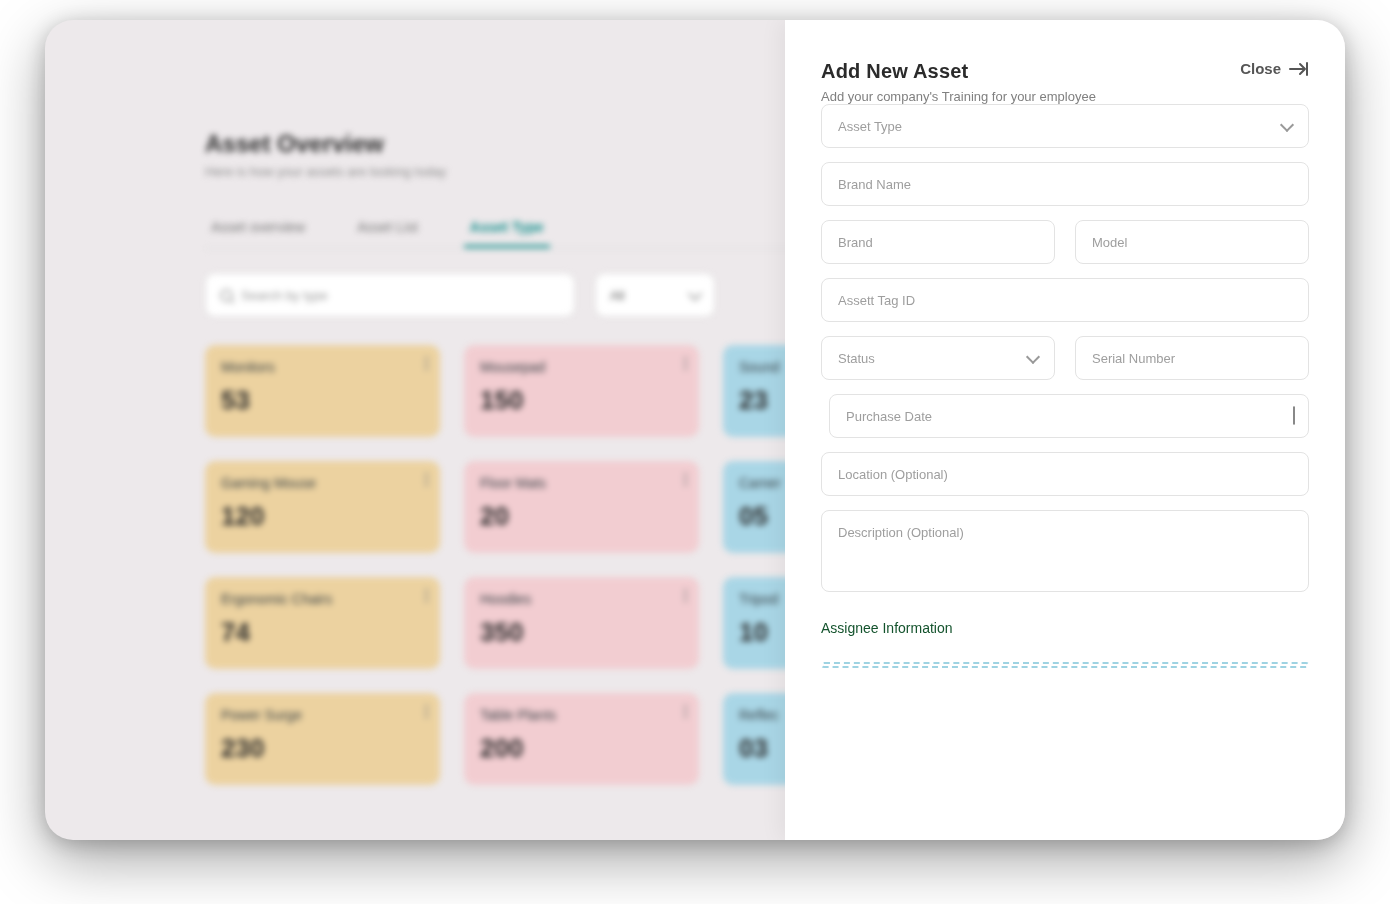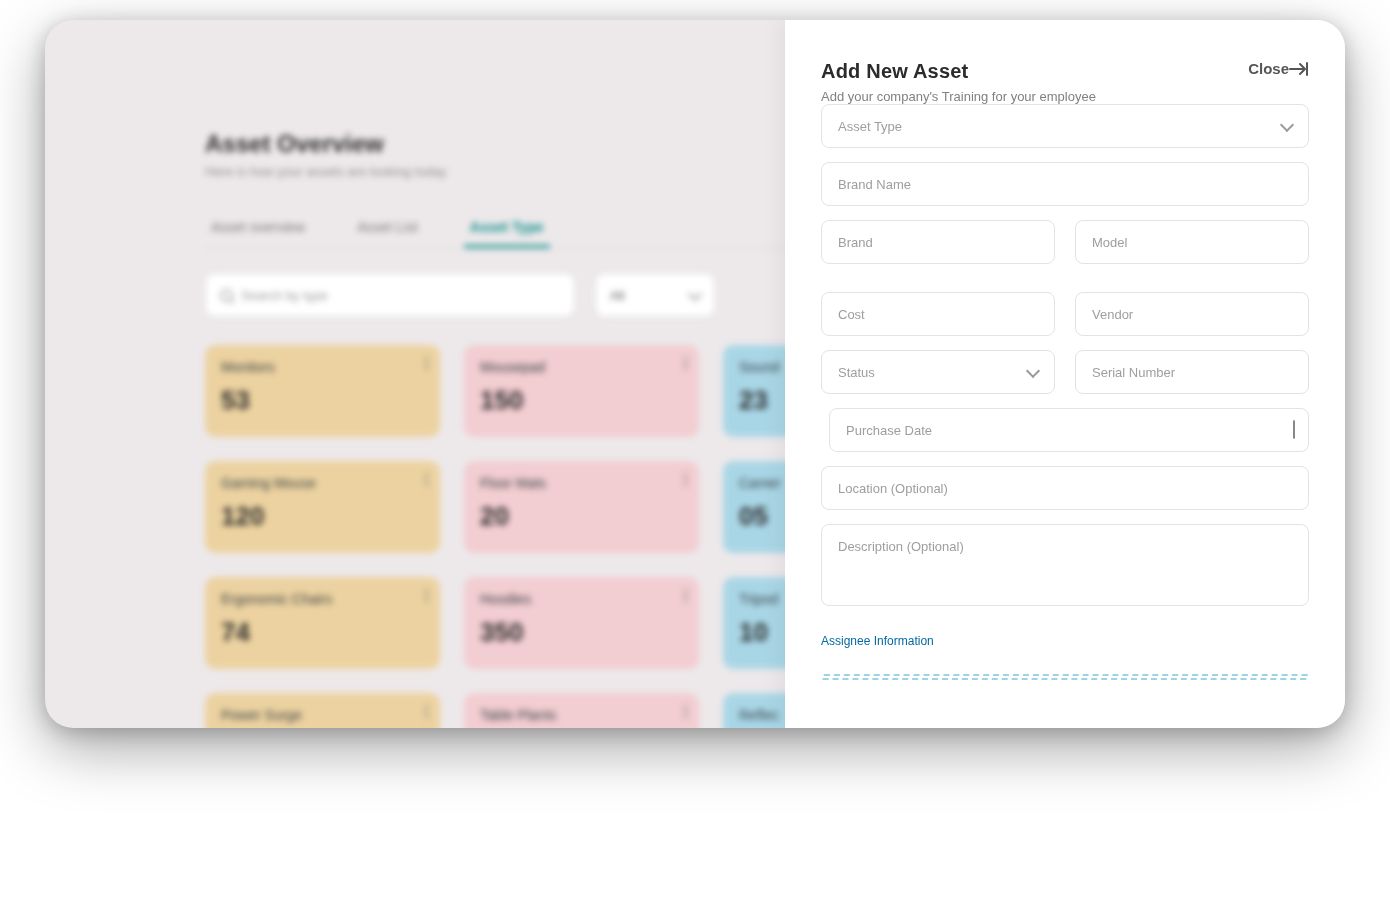--- a/index.html
+++ b/index.html
@@ -1,17 +1,17 @@
 <!DOCTYPE html>
 <html><head>
   <meta charset="utf-8">
   <style>
     * { box-sizing: border-box; margin: 0; padding: 0; font-family: -apple-system, BlinkMacSystemFont, 'Segoe UI', sans-serif; }
     body { background: #fff; width: 1390px; height: 904px; position: relative; padding: 20px; }
-    .app-shell { position: relative; width: 1300px; height: 708px; background: #EDE9EB; border-radius: 28px; overflow: hidden; box-shadow: 0 20px 60px rgba(0,0,0,0.35), 0 4px 20px rgba(0,0,0,0.2); margin: 0 auto; }
+    .app-shell { position: relative; width: 1300px; height: 820px; background: #EDE9EB; border-radius: 28px; overflow: hidden; box-shadow: 0 20px 60px rgba(0,0,0,0.35), 0 4px 20px rgba(0,0,0,0.2); margin: 0 auto; }
     .bg-layer { position: absolute; inset: 0; padding: 110px 160px 0 160px; filter: blur(3px); }
     .bg-title { font-size: 24px; font-weight: 700; color: #2b2b2b; margin-bottom: 6px; }
     .bg-sub { font-size: 13px; color: #8b8b8b; margin-bottom: 30px; }
     .tabs { display: flex; gap: 40px; border-bottom: 1px solid #ddd; margin-bottom: 24px; }
     .tab { padding: 10px 6px; font-size: 14px; color: #777; cursor: pointer; }
     .tab.active { color: #0f8d8a; font-weight: 600; border-bottom: 3px solid #0f8d8a; }
     .filterbar { display: flex; gap: 20px; margin-bottom: 28px; }
     .searchblur { flex: 0 0 370px; height: 44px; background: #fff; border: 1px solid #e0e0e0; border-radius: 10px; display: flex; align-items: center; padding: 0 14px; color: #999; font-size: 13px; gap: 8px; }
     .filterdrop { flex: 0 0 120px; height: 44px; background: #fff; border: 1px solid #e0e0e0; border-radius: 10px; display: flex; align-items: center; justify-content: space-between; padding: 0 14px; color: #555; font-size: 13px; }
     .cards { display: grid; grid-template-columns: repeat(3, 235px); gap: 24px; }
@@ -20,31 +20,31 @@
     .card-pink { background: #f2cdd1; }
     .card-blue { background: #a9d6e6; }
     .card-label { font-size: 14px; color: #374045; font-weight: 500; }
     .card-value { font-size: 26px; font-weight: 800; color: #2b2b2b; margin-top: 10px; }
     .card-dots { position: absolute; top: 12px; right: 12px; color: #888; font-size: 14px; letter-spacing: 0; line-height: 4px; display: flex; flex-direction: column; gap: 2px; }
     .card-dots span { display:block; width:3px; height:3px; background:#888; border-radius:50%; }
 
     .drawer { position: absolute; top: 0; right: 0; width: 560px; height: 100%; background: #fff; padding: 40px 36px 28px 36px; overflow-y: auto; box-shadow: -6px 0 20px rgba(0,0,0,0.05); }
     .drawer-header { display: flex; align-items: flex-start; justify-content: space-between; margin-bottom: 6px; }
     .drawer-title { font-size: 20px; font-weight: 800; color: #2b2b2b; letter-spacing: 0.2px; }
-    .close-btn { display: flex; align-items: center; color: #555; font-size: 15px; font-weight: 700; cursor: pointer; }
+    .close-btn { display: flex; align-items: center; gap: 8px; color: #555; font-size: 15px; font-weight: 700; cursor: pointer; }
     .drawer-sub { font-size: 13px; color: #808080; }
     .field, .field-select, .field-textarea { width: 100%; border: 1px solid #e3e3e3; border-radius: 8px; background: #fff; font-size: 13px; color: #333; padding: 0 16px; height: 44px; display: flex; align-items: center; }
     .field::placeholder { color: #9e9e9e; }
     .field-select { justify-content: space-between; color: #9e9e9e; cursor: pointer; }
     .field-textarea { height: 82px; padding-top: 14px; align-items: flex-start; resize: none; }
     .field-textarea::placeholder { color: #9e9e9e; }
     .row { display: flex; gap: 20px; margin-bottom: 14px; }
     .row.single { gap: 0; }
     .row > * { flex: 1; }
-    .section-label { font-size: 12px; color: #0369a1; font-weight: 500; margin: 28px 0 12px 0; }
+    .section-label { font-size: 14px; color: #14532d; font-weight: 500; margin: 28px 0 12px 0; }
     .date-field { position: relative; }
     .date-icon { position: absolute; right: 14px; top: 50%; transform: translateY(-50%); color: #888; }
     .chev { display:inline-block; width:10px; height:10px; border-right:2px solid #999; border-bottom:2px solid #999; transform: rotate(45deg); margin-top:-3px; }
     .search-ico { width:13px; height:13px; border:2px solid #aaa; border-radius:50%; position:relative; }
     .search-ico::after { content:''; position:absolute; width:6px; height:2px; background:#aaa; transform:rotate(45deg); bottom:-2px; right:-4px; }
     .cal-icon { width:14px; height:14px; border:1.5px solid #888; border-radius:2px; position:relative; }
     .cal-icon::before { content:''; position:absolute; top:3px; left:0; right:0; height:1.5px; background:#888; }
     .arrow-icon svg { display:block; }
   </style>
 </head>
@@ -209,26 +209,23 @@
     <div class="row single">
       <input class="field" placeholder="Brand Name" style="">
     </div>
 
     <div class="row">
       <input class="field" placeholder="Brand" style="">
       <input class="field" placeholder="Model" style="">
     </div>
 
     <div class="row">
-    </div>
-
-    <div class="row">
-      <input class="field" placeholder="Cost" style="">
-      <input class="field" placeholder="Vendor" style="">
-    </div>
+      <input class="field" placeholder="Assett Tag ID" style="">
+    </div>
+
 
     <div class="row">
       <div class="field-select">
         <span>Status</span>
         <span class="chev"></span>
       </div>
       <input class="field" placeholder="Serial Number" style="">
     </div>
 
     <div class="row single">

